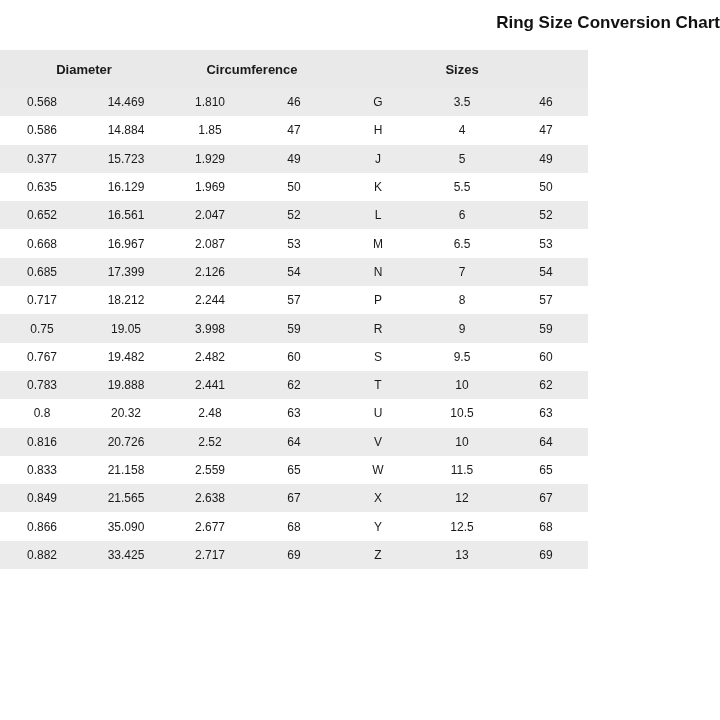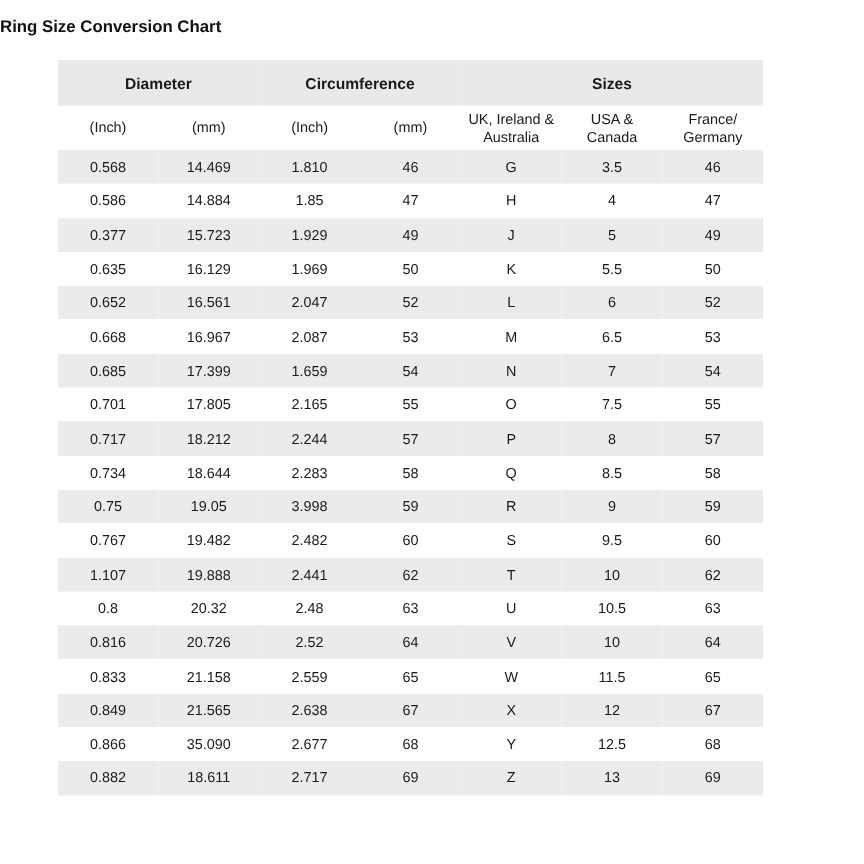--- a/index.html
+++ b/index.html
@@ -21,32 +21,31 @@
   }
   .page {
     width: 720px;
     height: 720px;
     position: relative;
   }
   .title {
     margin: 0;
     padding-top: 13px;
     height: 19px;
-    text-align: left;
-    font-size: 14px;
+    text-align: right;
+    font-size: 17px;
     font-weight: bold;
     color: #111111;
     line-height: 19px;
   }
   table.chart {
     width: 588px;
     table-layout: fixed;
     border-collapse: collapse;
     margin-top: 31px;
-    margin-left: 48px;
   }
   th, td {
     padding: 0 2px;
     text-align: center;
     vertical-align: middle;
     overflow: hidden;
   }
   .group-row th {
     height: 38px;
     background: var(--band);
@@ -88,29 +87,20 @@
         <col>
         <col>
         <col>
     </colgroup>
     <thead>
       <tr class="group-row">
         <th colspan="2">Diameter</th>
         <th colspan="2">Circumference</th>
         <th colspan="3">Sizes</th>
       </tr>
-      <tr class="sub-row">
-        <th>(Inch)</th>
-        <th>(mm)</th>
-        <th>(Inch)</th>
-        <th>(mm)</th>
-        <th>UK, Ireland &amp; Australia</th>
-        <th>USA &amp; Canada</th>
-        <th>France/ Germany</th>
-      </tr>
     </thead>
     <tbody>
         <tr>
           <td>0.568</td>
           <td>14.469</td>
           <td>1.810</td>
           <td>46</td>
           <td>G</td>
           <td>3.5</td>
           <td>46</td>
@@ -156,73 +146,55 @@
           <td>16.967</td>
           <td>2.087</td>
           <td>53</td>
           <td>M</td>
           <td>6.5</td>
           <td>53</td>
         </tr>
         <tr>
           <td>0.685</td>
           <td>17.399</td>
-          <td>1.659</td>
+          <td>2.126</td>
           <td>54</td>
           <td>N</td>
           <td>7</td>
           <td>54</td>
-        </tr>
-        <tr>
-          <td>0.701</td>
-          <td>17.805</td>
-          <td>2.165</td>
-          <td>55</td>
-          <td>O</td>
-          <td>7.5</td>
-          <td>55</td>
         </tr>
         <tr>
           <td>0.717</td>
           <td>18.212</td>
           <td>2.244</td>
           <td>57</td>
           <td>P</td>
           <td>8</td>
           <td>57</td>
         </tr>
         <tr>
-          <td>0.734</td>
-          <td>18.644</td>
-          <td>2.283</td>
-          <td>58</td>
-          <td>Q</td>
-          <td>8.5</td>
-          <td>58</td>
-        </tr>
-        <tr>
           <td>0.75</td>
           <td>19.05</td>
           <td>3.998</td>
           <td>59</td>
           <td>R</td>
           <td>9</td>
           <td>59</td>
         </tr>
         <tr>
           <td>0.767</td>
           <td>19.482</td>
           <td>2.482</td>
           <td>60</td>
           <td>S</td>
           <td>9.5</td>
           <td>60</td>
         </tr>
         <tr>
-          <td>1.107</td>
+          <td>0.783</td>
           <td>19.888</td>
           <td>2.441</td>
           <td>62</td>
           <td>T</td>
           <td>10</td>
           <td>62</td>
         </tr>
         <tr>
           <td>0.8</td>
           <td>20.32</td>
@@ -263,21 +235,21 @@
           <td>0.866</td>
           <td>35.090</td>
           <td>2.677</td>
           <td>68</td>
           <td>Y</td>
           <td>12.5</td>
           <td>68</td>
         </tr>
         <tr>
           <td>0.882</td>
-          <td>18.611</td>
+          <td>33.425</td>
           <td>2.717</td>
           <td>69</td>
           <td>Z</td>
           <td>13</td>
           <td>69</td>
         </tr>
       </tbody>
   </table>
 
 </div>

